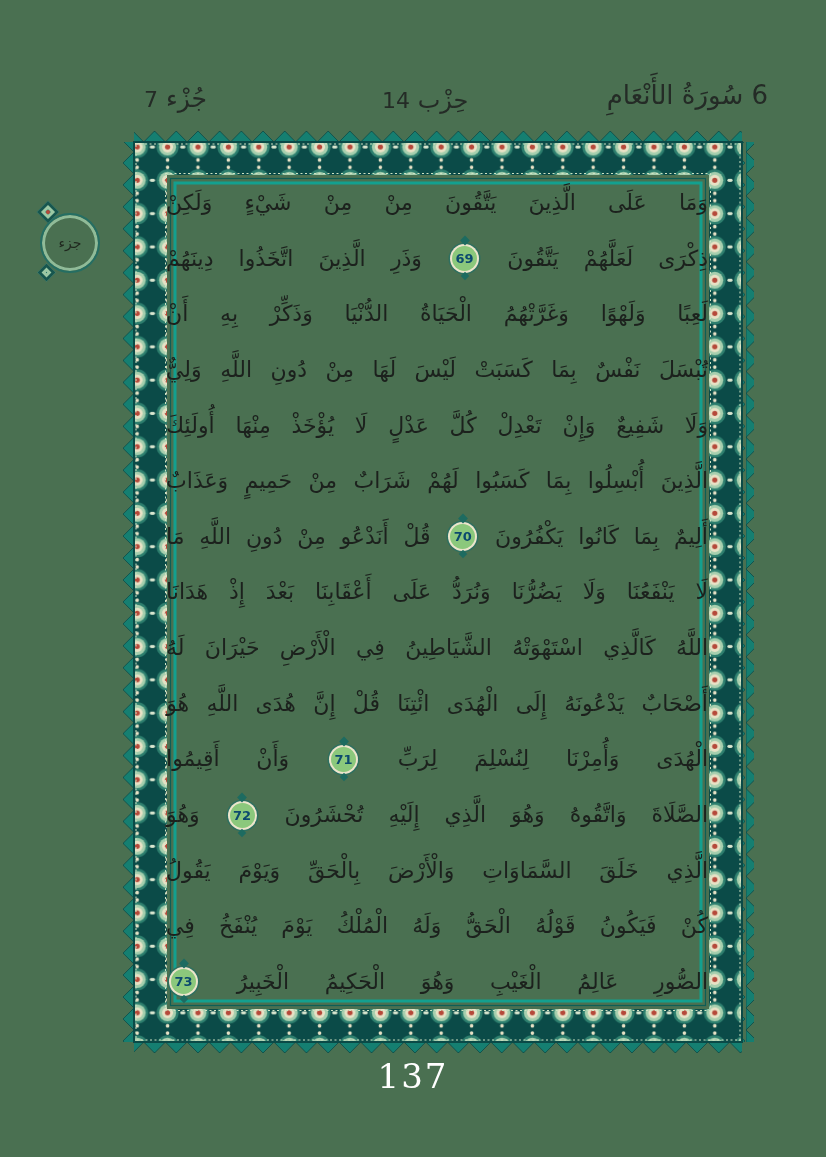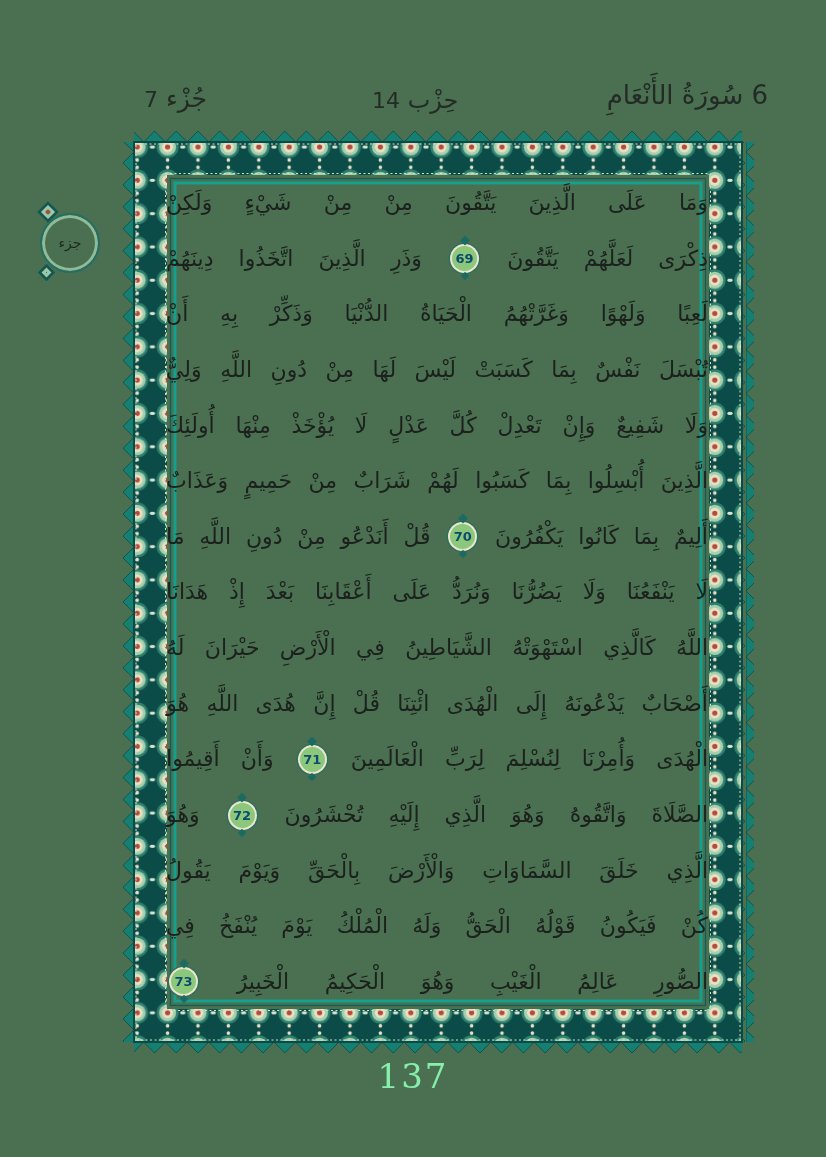--- a/index.html
+++ b/index.html
@@ -8,21 +8,21 @@
     width:826px;height:1157px;
     background:#4a7051;
     overflow:hidden;
     font-family:"DejaVu Sans", sans-serif;
     color:#1d2420;
   }
   
   .hdr{position:absolute;top:80px;left:0;width:826px;height:52px;}
   .hdr .h-item{position:absolute;direction:rtl;white-space:nowrap;color:#242b26;}
   .h-juz{left:144px;top:4px;font-size:25px;}
-  .h-hizb{left:372px;top:6px;font-size:24px;}
+  .h-hizb{left:382px;top:6px;font-size:24px;}
   .h-surah{right:58px;top:0;font-size:26px;font-weight:normal;letter-spacing:1px;}
   .h-num{font-size:22px;}
   
   .frame{position:absolute;left:122px;top:130px;}
   
   .medallion{position:absolute;left:40px;top:182px;width:74px;height:118px;
     display:flex;flex-direction:column;justify-content:center;}
   .m-fin{width:16px;height:16px;background:#1d6e63;transform:rotate(45deg);
     box-shadow:inset 0 0 0 3px #17564e, inset 0 0 0 6px #9cc8a4;position:relative;z-index:1;}
   .m-fin.top{margin-bottom:-7px;}
@@ -42,21 +42,21 @@
   .vm{position:relative;display:inline-flex;align-items:center;justify-content:center;
     min-width:25px;height:25px;border-radius:50%;background:#8bc87c;
     box-shadow:0 0 0 2px #ece5cc, 0 0 0 3.5px #2e6f60;
     font-size:13px;font-weight:bold;color:#0c4a6e;margin:0 5px;line-height:25px;}
   .vm::before{content:"";position:absolute;top:-9px;left:50%;
     transform:translateX(-50%) rotate(45deg);width:7px;height:7px;background:#1d6b60;}
   .vm::after{content:"";position:absolute;bottom:-8px;left:50%;
     transform:translateX(-50%) rotate(45deg);width:6px;height:6px;background:#1d6b60;}
   
   .pageno{position:absolute;left:0;top:1056px;width:826px;text-align:center;
-    font-family:"DejaVu Serif", serif;font-size:34px;color:#86efac;letter-spacing:2px;}
+    font-family:"DejaVu Serif", serif;font-size:34px;color:#ffffff;letter-spacing:2px;}
 </style>
 </head>
 <body>
 
 <div class="canvas">
 
   <div class="hdr">
     <div class="h-item h-juz">
       <span>جُزْء</span>
       <span class="h-num">7</span>
@@ -235,21 +235,20 @@
         <span class="w">إِنَّ</span>
         <span class="w">هُدَى</span>
         <span class="w">اللَّهِ</span>
         <span class="w">هُوَ</span>
       </div>
       <div class="line">
         <span class="w">الْهُدَى</span>
         <span class="w">وَأُمِرْنَا</span>
         <span class="w">لِنُسْلِمَ</span>
         <span class="w">لِرَبِّ</span>
-        <span class="w">الْعَالَمِينَ</span>
         <span class="vm">71</span>
         <span class="w">وَأَنْ</span>
         <span class="w">أَقِيمُوا</span>
       </div>
       <div class="line">
         <span class="w">الصَّلَاةَ</span>
         <span class="w">وَاتَّقُوهُ</span>
         <span class="w">وَهُوَ</span>
         <span class="w">الَّذِي</span>
         <span class="w">إِلَيْهِ</span>

